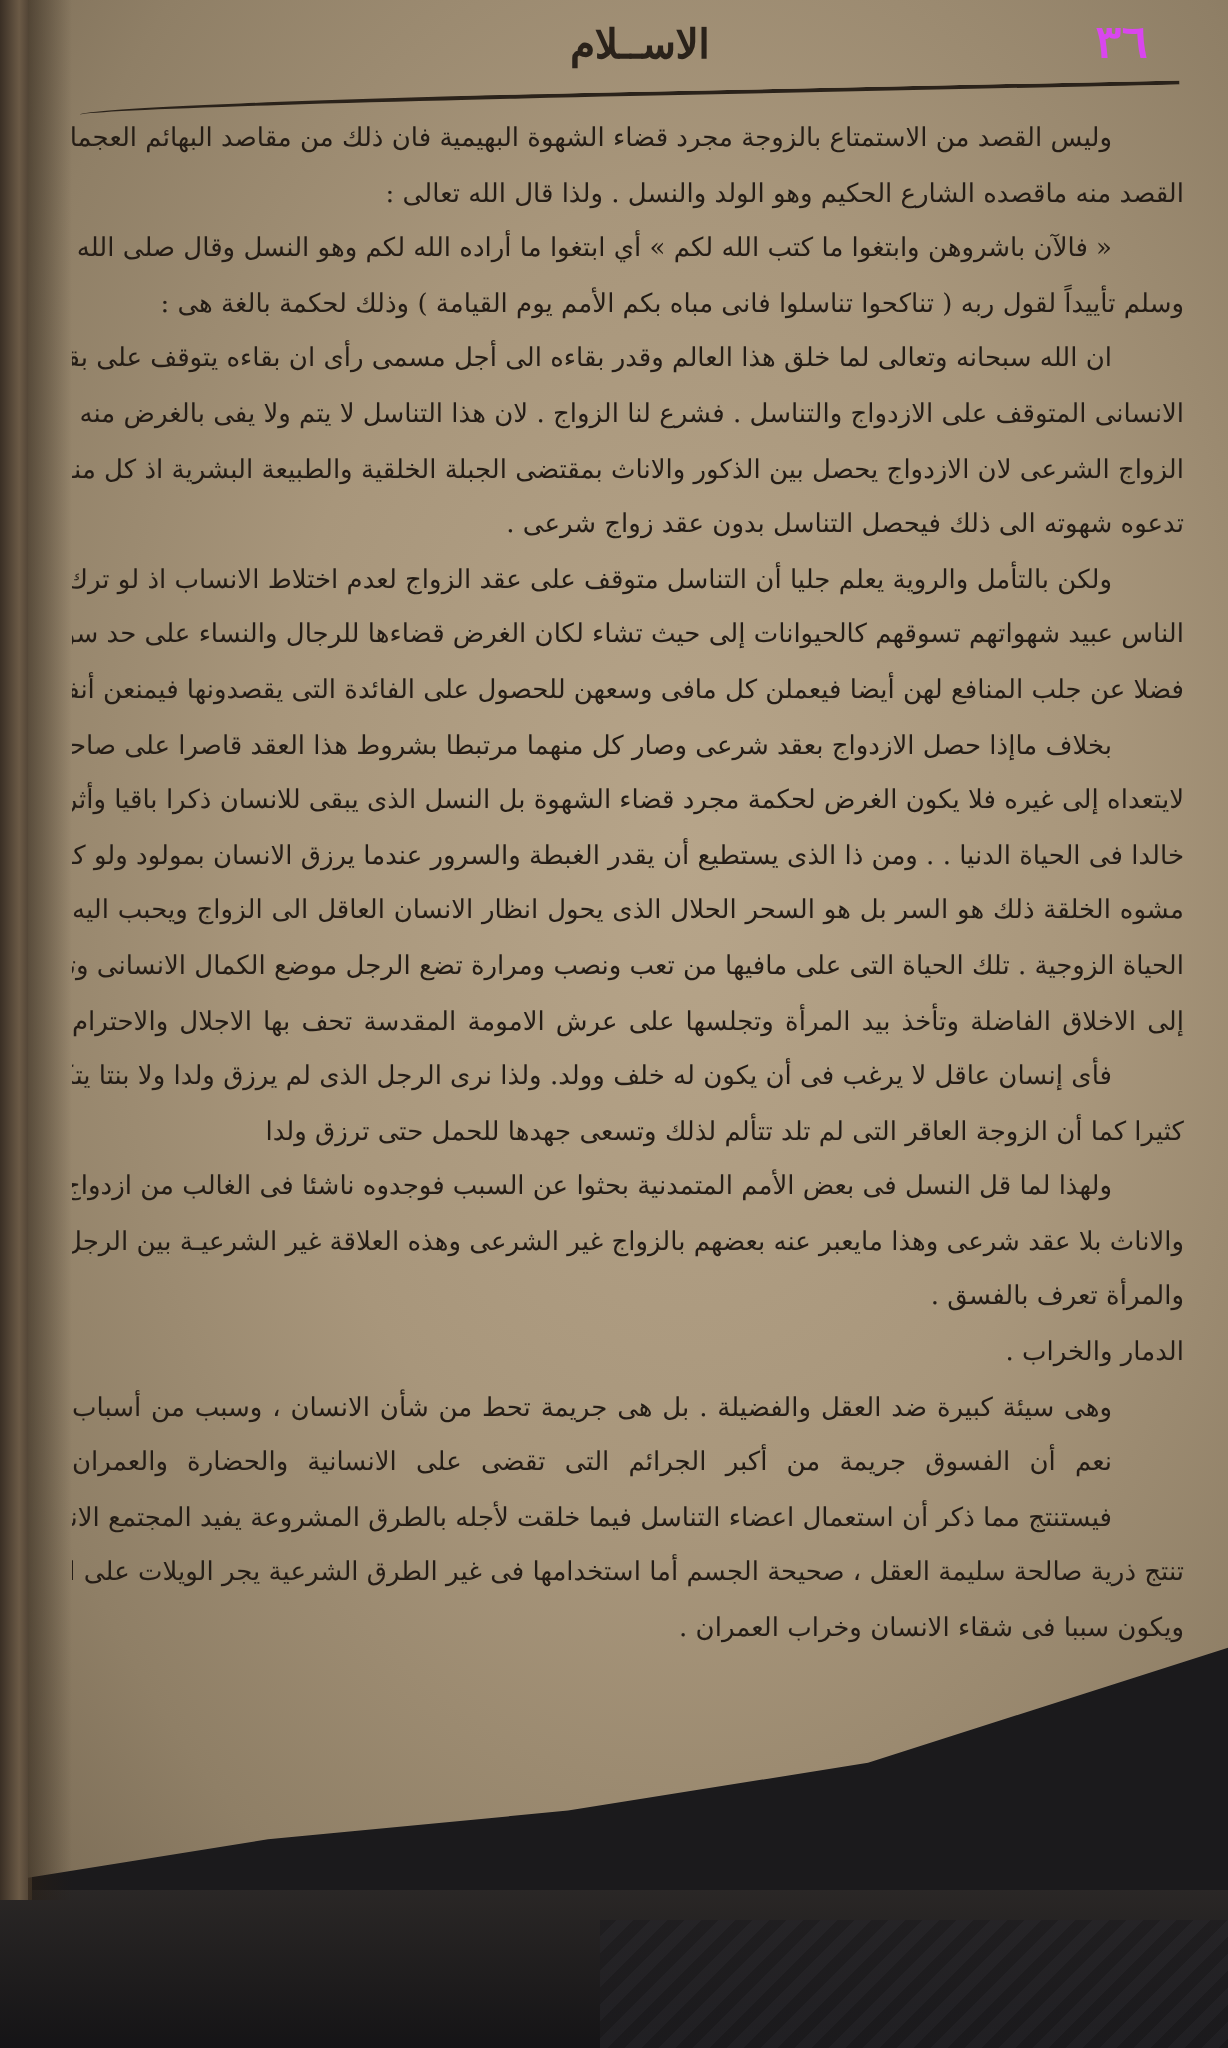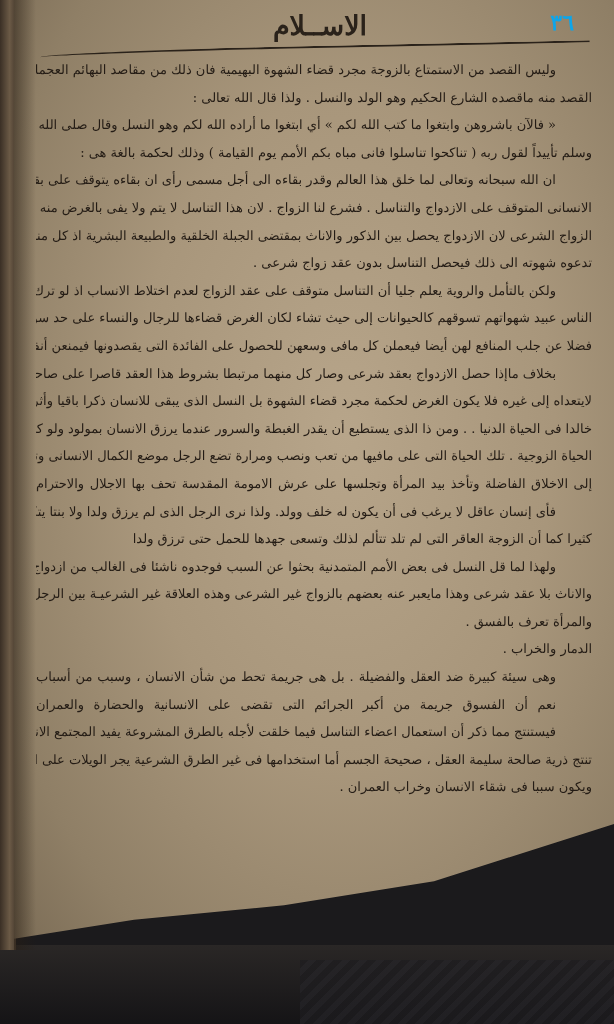--- a/index.html
+++ b/index.html
@@ -3,22 +3,22 @@
 <meta charset="utf-8">
 <style>
   html,body{margin:0;padding:0;}
   body{width:614px;height:1024px;overflow:hidden;background:#1b1a1c;position:relative;font-family:"DejaVu Sans",sans-serif;}
   .left-edge{position:absolute;left:0;top:0;width:16px;height:950px;background:linear-gradient(90deg,#3a2f25,#6b5a46 60%,#4a3d30);}
   .page{position:absolute;left:14px;top:0;width:600px;height:958px;
     background:radial-gradient(ellipse at 55% 45%,#b7a58a 0%,#a8967b 45%,#8f7f66 80%,#7a6b55 100%);
     border-bottom-left-radius:8px;clip-path:polygon(0 0,100% 0,100% 86%,70% 92%,45% 94.5%,20% 96%,0 98%);}
   .gutter{position:absolute;left:14px;top:0;width:22px;height:950px;background:linear-gradient(90deg,rgba(40,30,20,.55),rgba(40,30,20,0));}
   .header{position:absolute;top:6px;left:40px;width:560px;height:40px;}
-  .page-number{position:absolute;right:26px;top:4px;font-size:22px;color:#0ea5e9;font-family:Liberation Serif, serif;font-weight:bold;}
-  .running-title{position:absolute;left:0;right:0;top:4px;text-align:center;font-size:27px;color:#2a221a;font-family:"DejaVu Serif",serif;font-weight:bold;letter-spacing:1px;}
+  .page-number{position:absolute;right:26px;top:4px;font-size:22px;color:#d946ef;font-family:Liberation Mono, monospace;font-weight:bold;}
+  .running-title{position:absolute;left:0;right:0;top:4px;text-align:center;font-size:20px;color:#2a221a;font-family:"DejaVu Serif",serif;font-weight:bold;letter-spacing:1px;}
   .rule{position:absolute;left:40px;top:46px;width:550px;height:12px;border-top:2px solid #2a221a;border-radius:50% 0 0 0/40% 0 0 0;transform:rotate(-1.2deg);}
   .body{position:absolute;top:56px;left:36px;width:556px;direction:rtl;}
   .line{font-family:"DejaVu Serif",serif;font-size:13px;line-height:27.6px;color:#241c15;white-space:nowrap;overflow:hidden;text-align:justify;text-align-last:justify;}
   .line.short{text-align-last:right;}
   .line.indent{padding-right:36px;}
   .shadow-bottom{position:absolute;left:0;top:945px;width:614px;height:79px;background:linear-gradient(180deg,#2a2726,#151416);}
   .cloth{position:absolute;left:300px;top:960px;width:320px;height:64px;background:repeating-linear-gradient(135deg,#1d1c1f 0 6px,#252428 6px 12px);opacity:.7;}
 </style>
 </head>
 <body>
@@ -43,20 +43,21 @@
     <div class="line indent">ان الله سبحانه وتعالى لما خلق هذا العالم وقدر بقاءه الى أجل مسمى رأى ان بقاءه يتوقف على بقاء النوع</div>
     <div class="line ">الانسانى المتوقف على الازدواج والتناسل . فشرع لنا الزواج . لان هذا التناسل لا يتم ولا يفى بالغرض منه إلا</div>
     <div class="line ">الزواج الشرعى لان الازدواج يحصل بين الذكور والاناث بمقتضى الجبلة الخلقية والطبيعة البشرية اذ كل منهما</div>
     <div class="line short">تدعوه شهوته الى ذلك فيحصل التناسل بدون عقد زواج شرعى .</div>
     <div class="line indent">ولكن بالتأمل والروية يعلم جليا أن التناسل متوقف على عقد الزواج لعدم اختلاط الانساب اذ لو ترك</div>
     <div class="line ">الناس عبيد شهواتهم تسوقهم كالحيوانات إلى حيث تشاء لكان الغرض قضاءها للرجال والنساء على حد سواء</div>
     <div class="line ">فضلا عن جلب المنافع لهن أيضا فيعملن كل مافى وسعهن للحصول على الفائدة التى يقصدونها فيمنعن أنفسهن من</div>
     <div class="line indent">بخلاف ماإذا حصل الازدواج بعقد شرعى وصار كل منهما مرتبطا بشروط هذا العقد قاصرا على صاحبه</div>
     <div class="line ">لايتعداه إلى غيره فلا يكون الغرض لحكمة مجرد قضاء الشهوة بل النسل الذى يبقى للانسان ذكرا باقيا وأثرا</div>
     <div class="line ">خالدا فى الحياة الدنيا . . ومن ذا الذى يستطيع أن يقدر الغبطة والسرور عندما يرزق الانسان بمولود ولو كان</div>
+    <div class="line ">مشوه الخلقة ذلك هو السر بل هو السحر الحلال الذى يحول انظار الانسان العاقل الى الزواج ويحبب اليه</div>
     <div class="line ">الحياة الزوجية . تلك الحياة التى على مافيها من تعب ونصب ومرارة تضع الرجل موضع الكمال الانسانى وتهديه</div>
     <div class="line ">إلى الاخلاق الفاضلة وتأخذ بيد المرأة وتجلسها على عرش الامومة المقدسة تحف بها الاجلال والاحترام</div>
     <div class="line indent">فأى إنسان عاقل لا يرغب فى أن يكون له خلف وولد. ولذا نرى الرجل الذى لم يرزق ولدا ولا بنتا يتكدر</div>
     <div class="line short">كثيرا كما أن الزوجة العاقر التى لم تلد تتألم لذلك وتسعى جهدها للحمل حتى ترزق ولدا</div>
     <div class="line indent">ولهذا لما قل النسل فى بعض الأمم المتمدنية بحثوا عن السبب فوجدوه ناشئا فى الغالب من ازدواج الذكور</div>
     <div class="line ">والاناث بلا عقد شرعى وهذا مايعبر عنه بعضهم بالزواج غير الشرعى وهذه العلاقة غير الشرعيـة بين الرجل</div>
     <div class="line short">والمرأة تعرف بالفسق .</div>
     <div class="line short">الدمار والخراب .</div>
     <div class="line indent">وهى سيئة كبيرة ضد العقل والفضيلة . بل هى جريمة تحط من شأن الانسان ، وسبب من أسباب</div>
     <div class="line indent">نعم أن الفسوق جريمة من أكبر الجرائم التى تقضى على الانسانية والحضارة والعمران</div>

